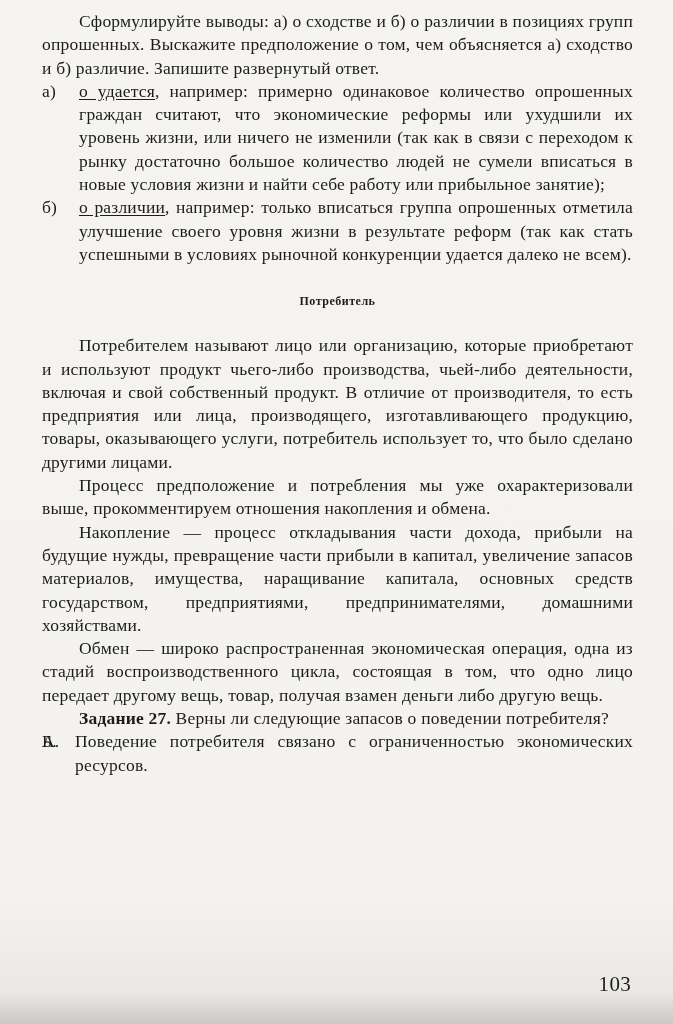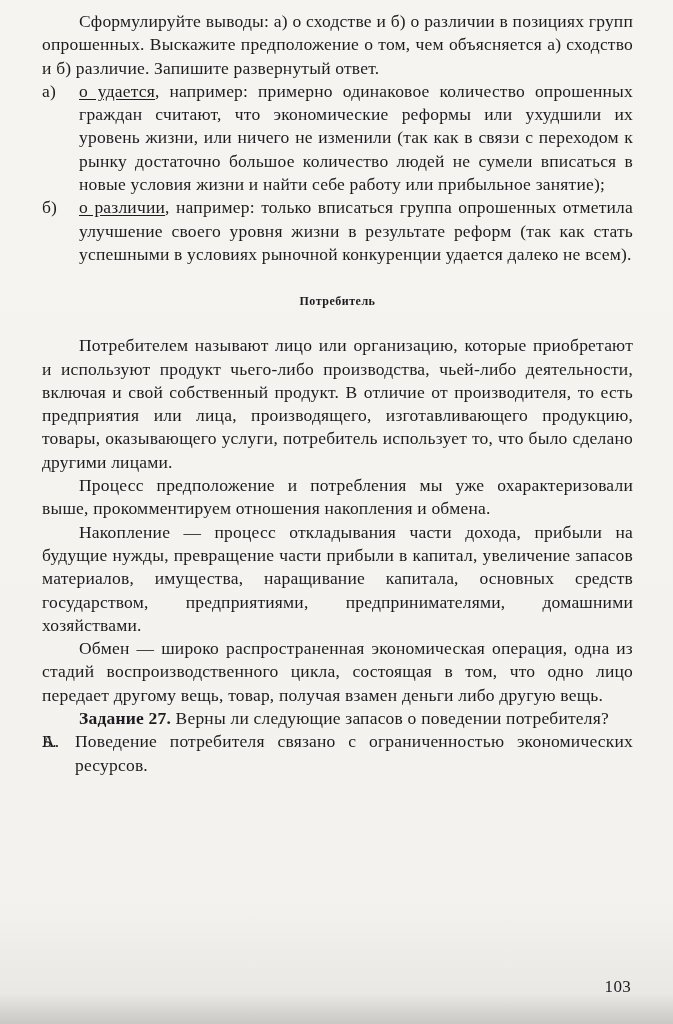--- a/index.html
+++ b/index.html
@@ -34,21 +34,21 @@
     font-size: 12px;
     font-weight: bold;
     text-align: center;
     letter-spacing: 0.5px;
     margin: 28px 0 25px 0;
   }
   .pagenum {
     position: absolute;
     right: 42px;
     bottom: 27px;
-    font-size: 17px;
+    font-size: 21px;
     letter-spacing: 0.3px;
   }
 </style>
 </head>
 <body>
 
 <div class="page">
 
   <p class="para indent">Сформулируйте выводы: а) о сходстве и б) о различии в позициях групп опрошенных. Выскажите предположение о том, чем объясняется а) сходство и б) различие. Запишите развернутый ответ.</p>
 

